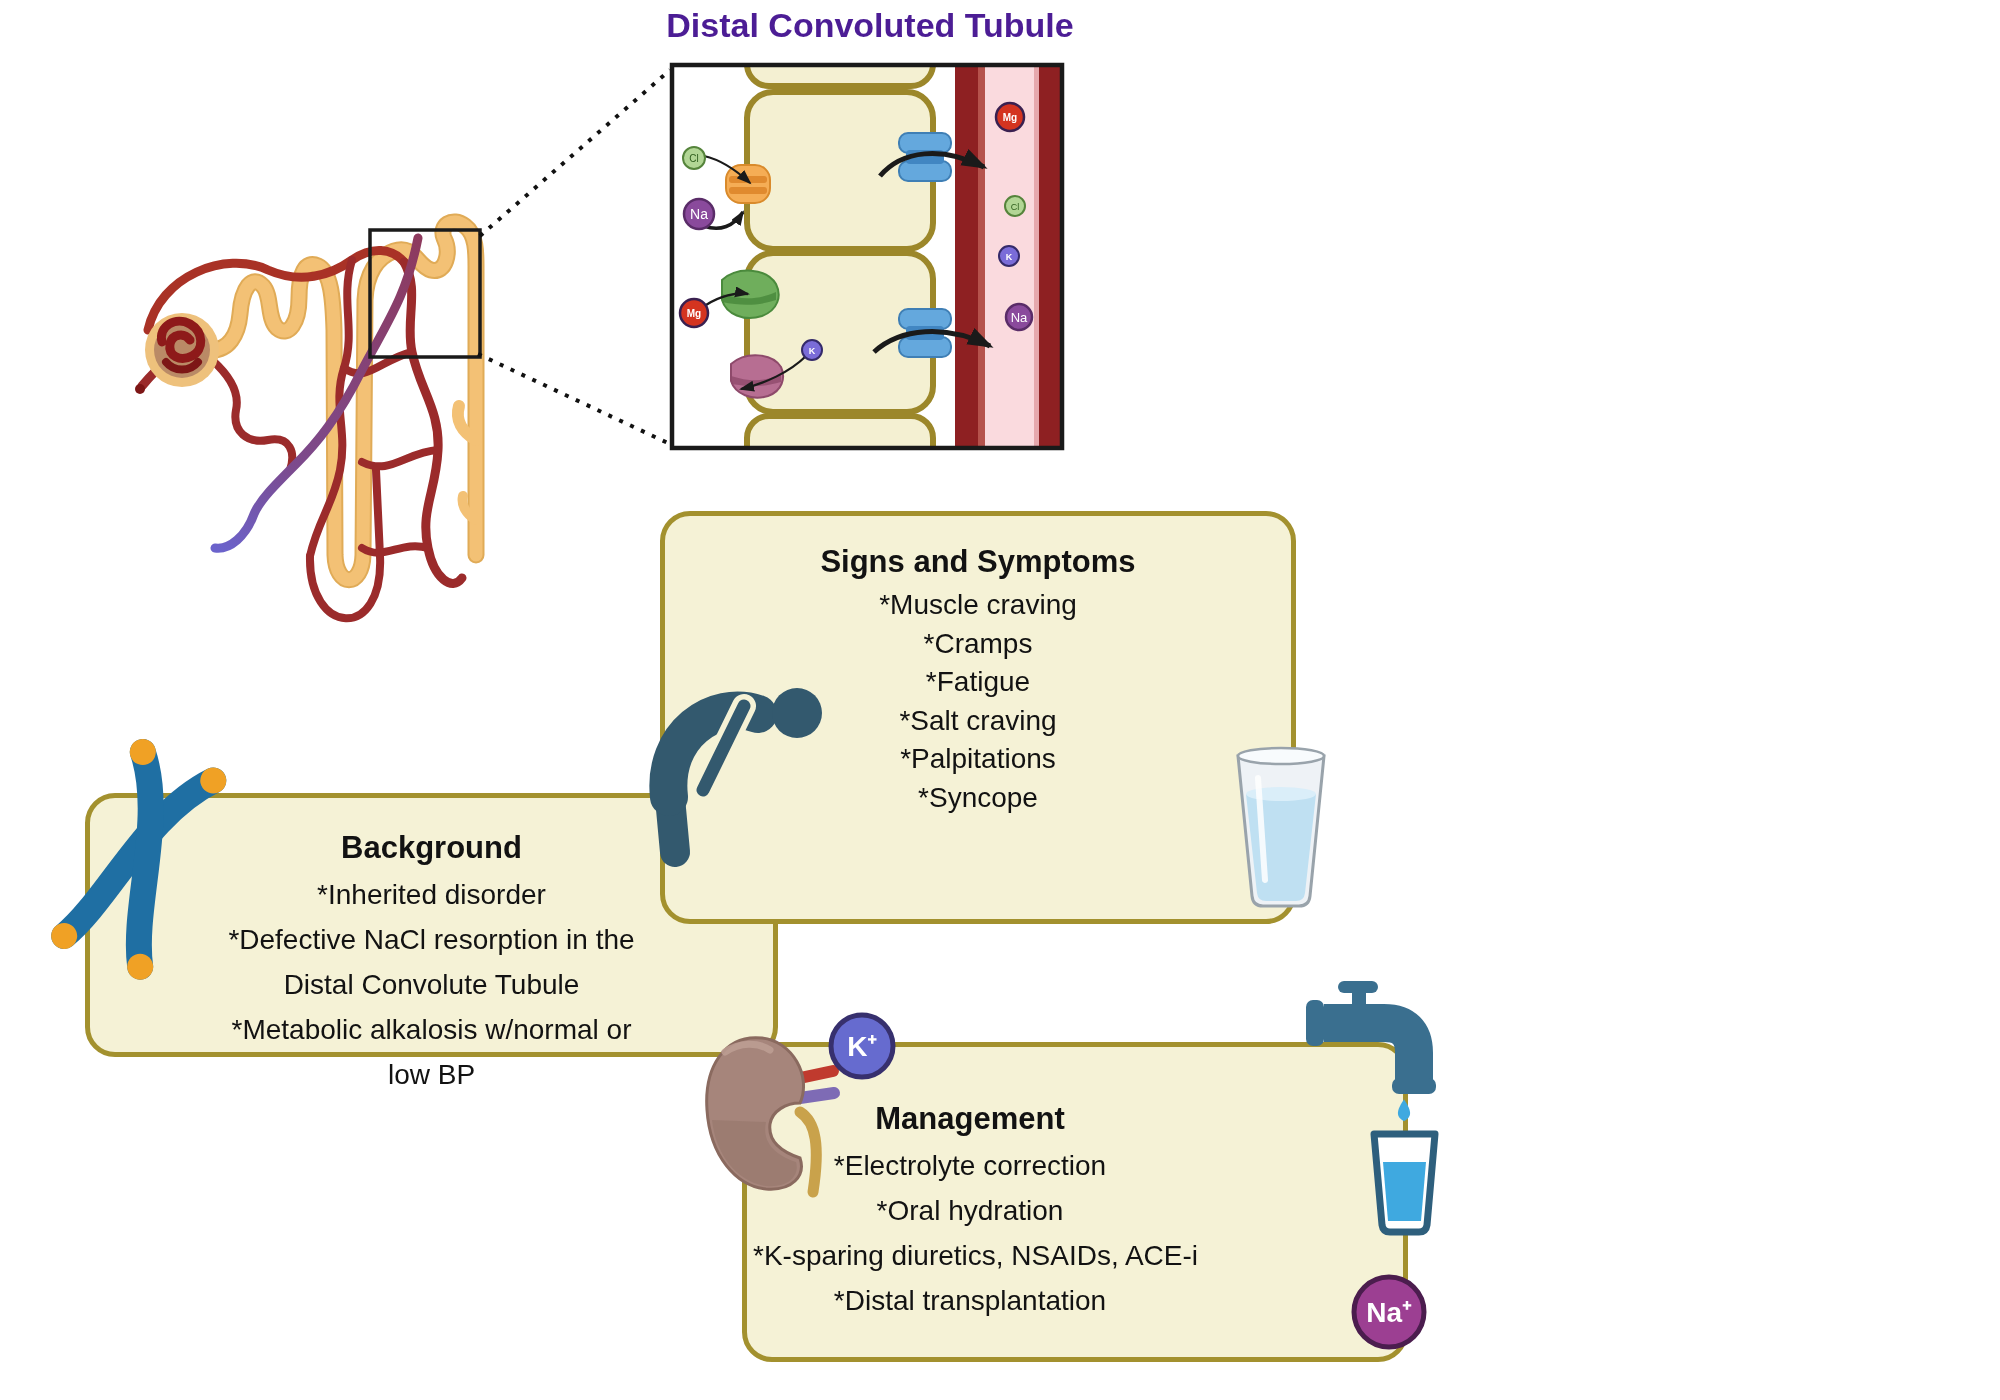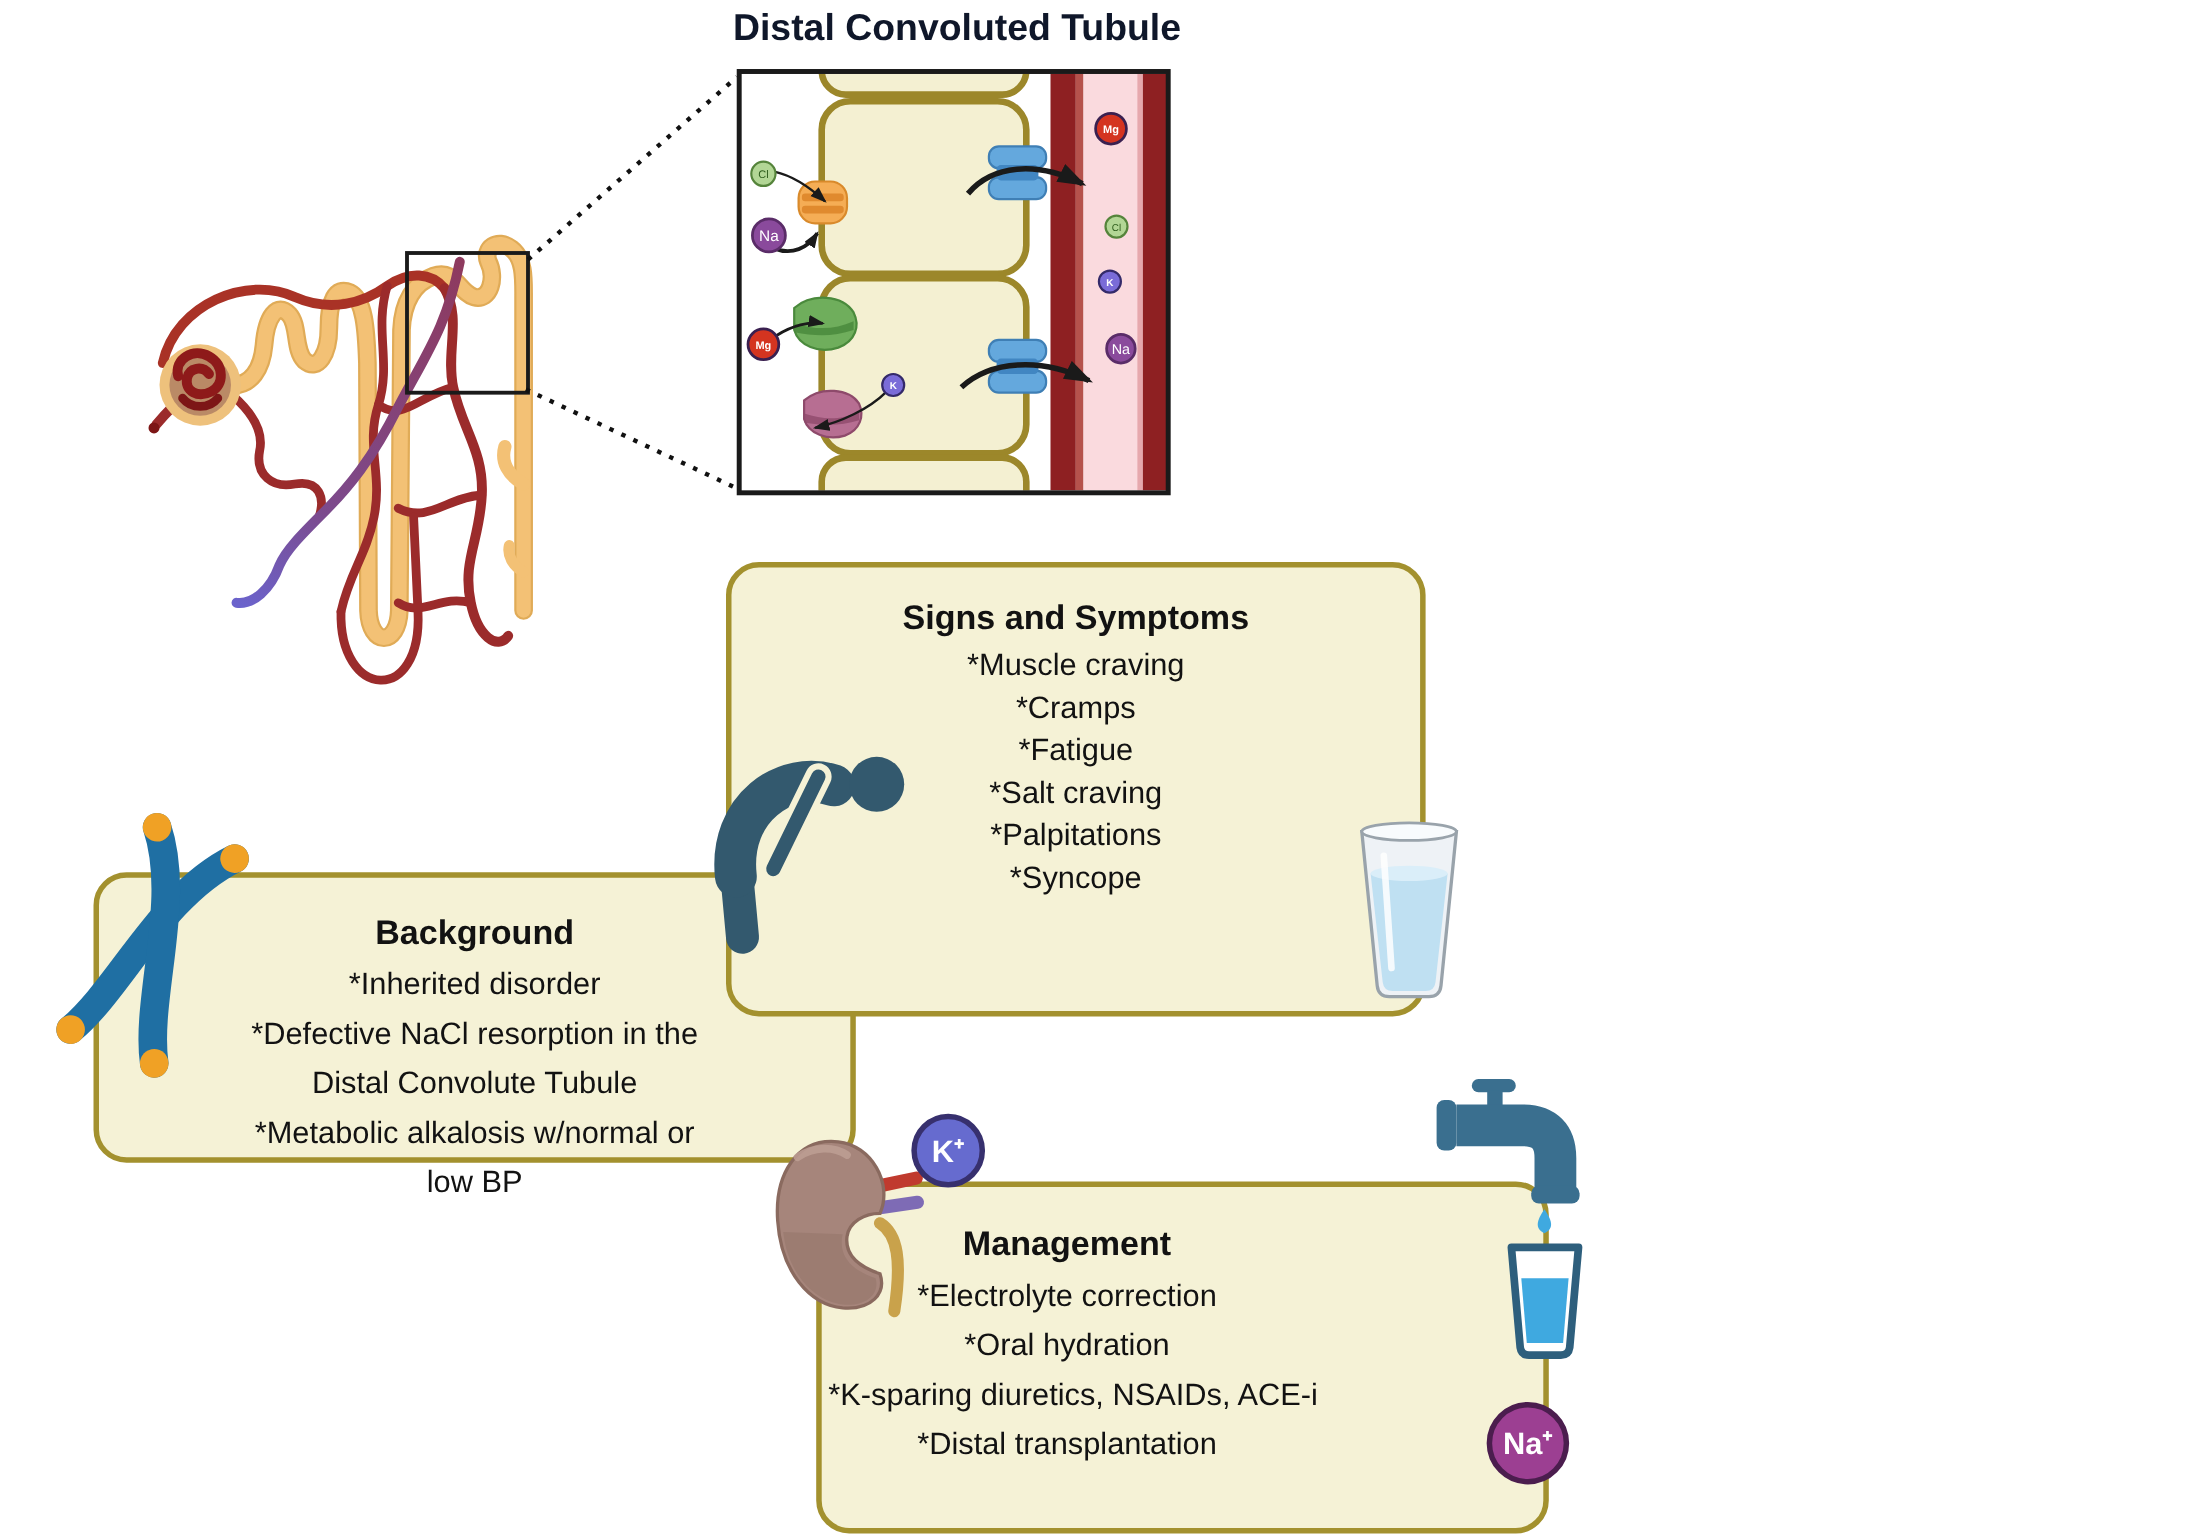--- a/index.html
+++ b/index.html
@@ -1,28 +1,28 @@
 <!DOCTYPE html>
 <html><head>
 <meta charset="utf-8">
 <style>
   html,body{margin:0;padding:0;background:#fff;}
   .canvas{position:relative;width:2000px;height:1400px;background:#fff;overflow:hidden;
           font-family:"Liberation Sans",sans-serif;color:#121212;}
   .page-title{position:absolute;left:600px;top:4px;width:540px;text-align:center;
-              font-size:34px;line-height:42px;font-weight:bold;color:#0f172a;}
+              font-size:34px;line-height:42px;font-weight:bold;color:#4c1d95;}
   .infobox{position:absolute;background:#f5f2d6;border:5px solid #a3912e;border-radius:30px;
            box-sizing:border-box;text-align:center;}
   .infobox .box-title{font-weight:bold;font-size:31px;line-height:40px;margin-bottom:4px;}
   .infobox .item{font-size:28px;white-space:nowrap;}
   #signs-box{left:660px;top:465px;width:636px;height:413px;padding-top:26px;margin-top:46px;}
   #signs-box .item{line-height:38.5px;}
   #background-box{left:85px;top:793px;width:693px;height:264px;padding-top:30px;}
   #background-box .item{line-height:45px;}
-  #management-box{left:742px;top:1074px;width:666px;height:320px;padding-top:32px;
+  #management-box{left:742px;top:1042px;width:666px;height:320px;padding-top:52px;
                   padding-left:6px;padding-right:216px;}
   #management-box .item{line-height:45px;}
   .overlay{position:absolute;left:0;top:0;width:2000px;height:1400px;pointer-events:none;}
 </style>
 </head>
 <body>
 
 <div class="canvas">
 
   <div class="page-title">Distal Convoluted Tubule</div>

